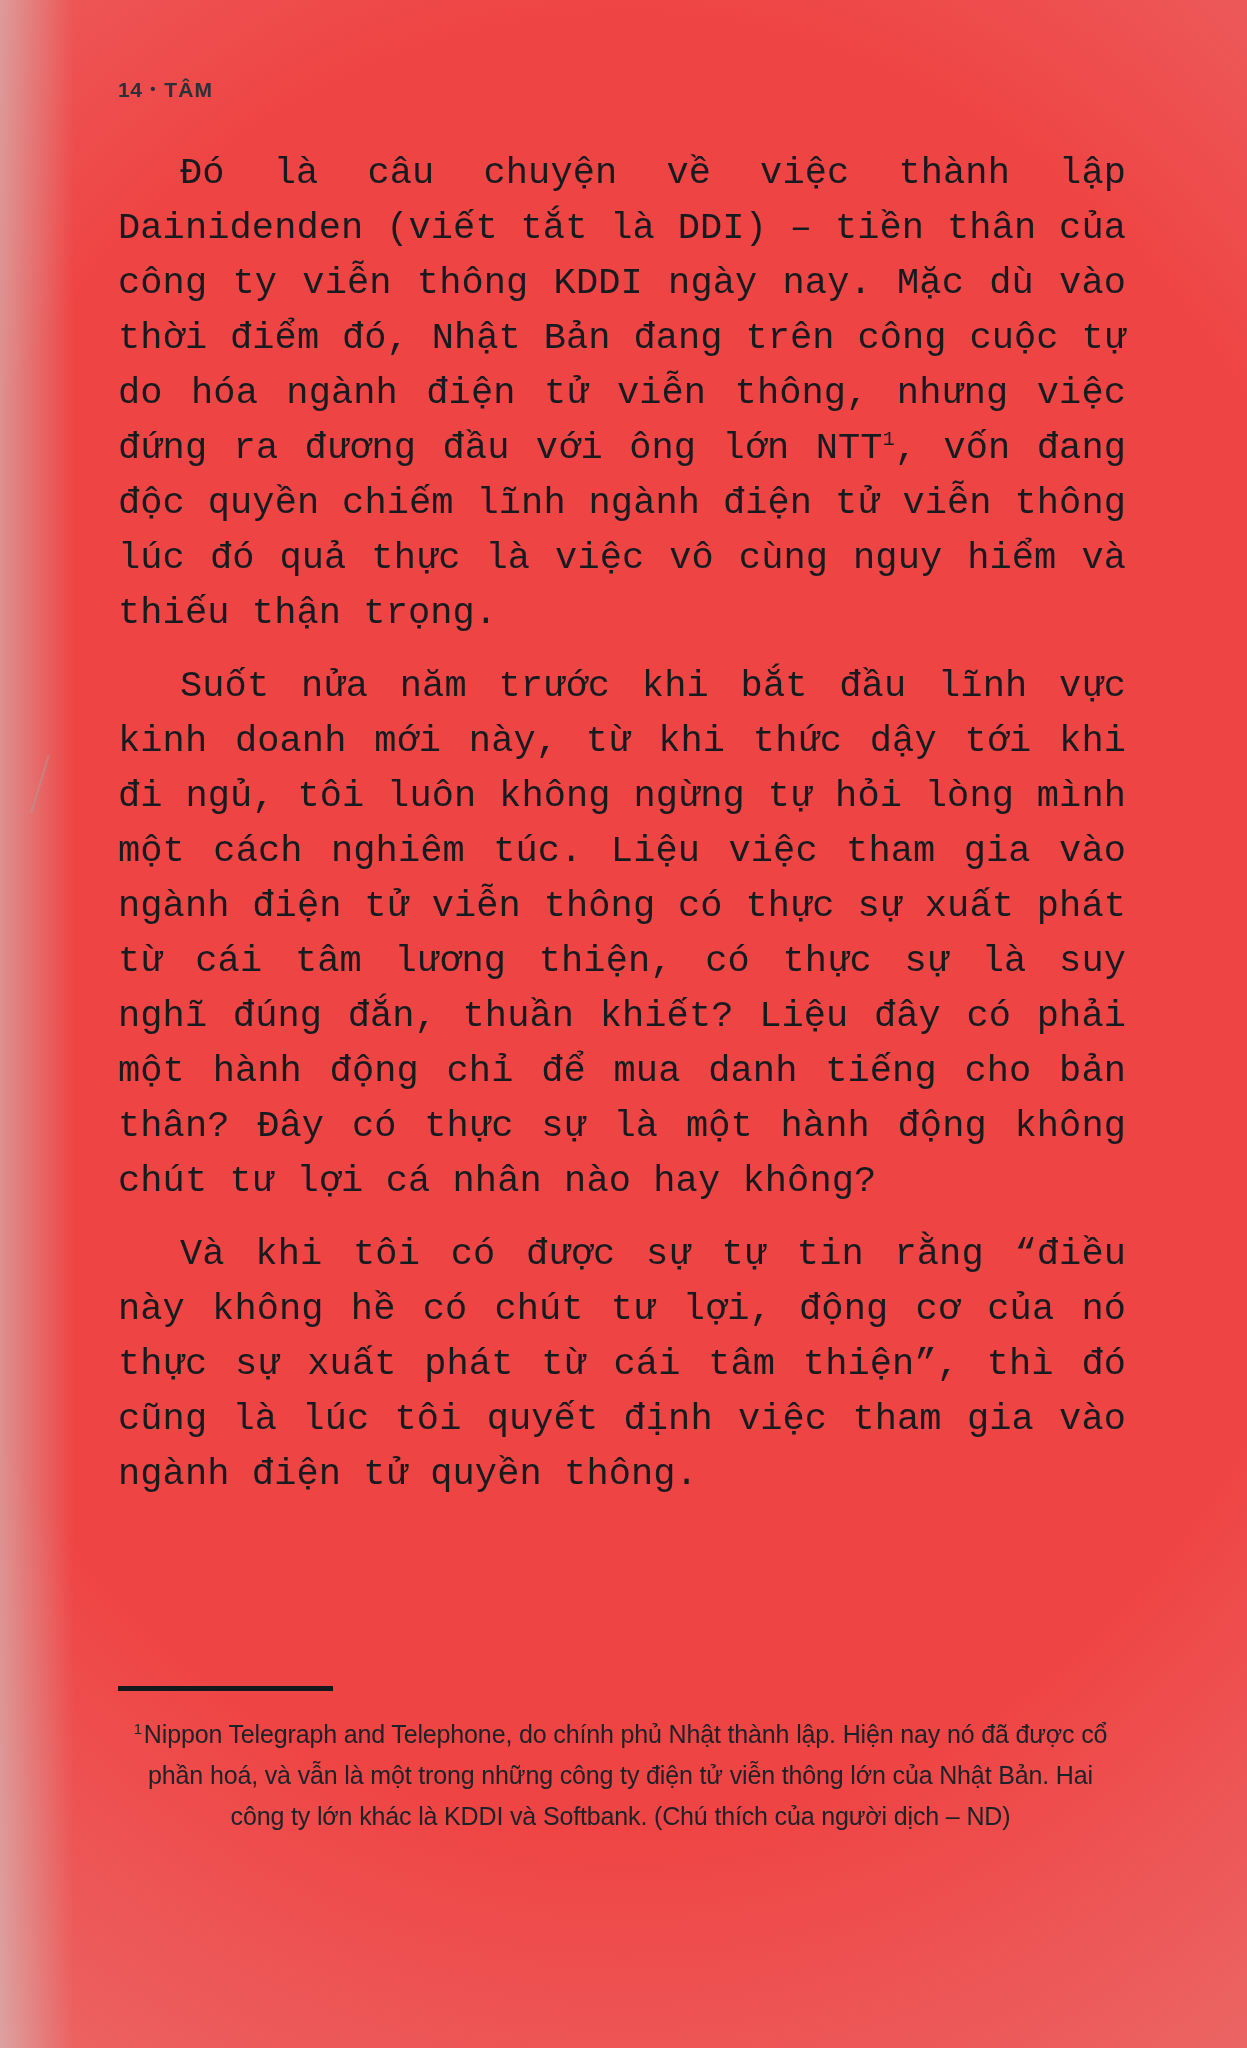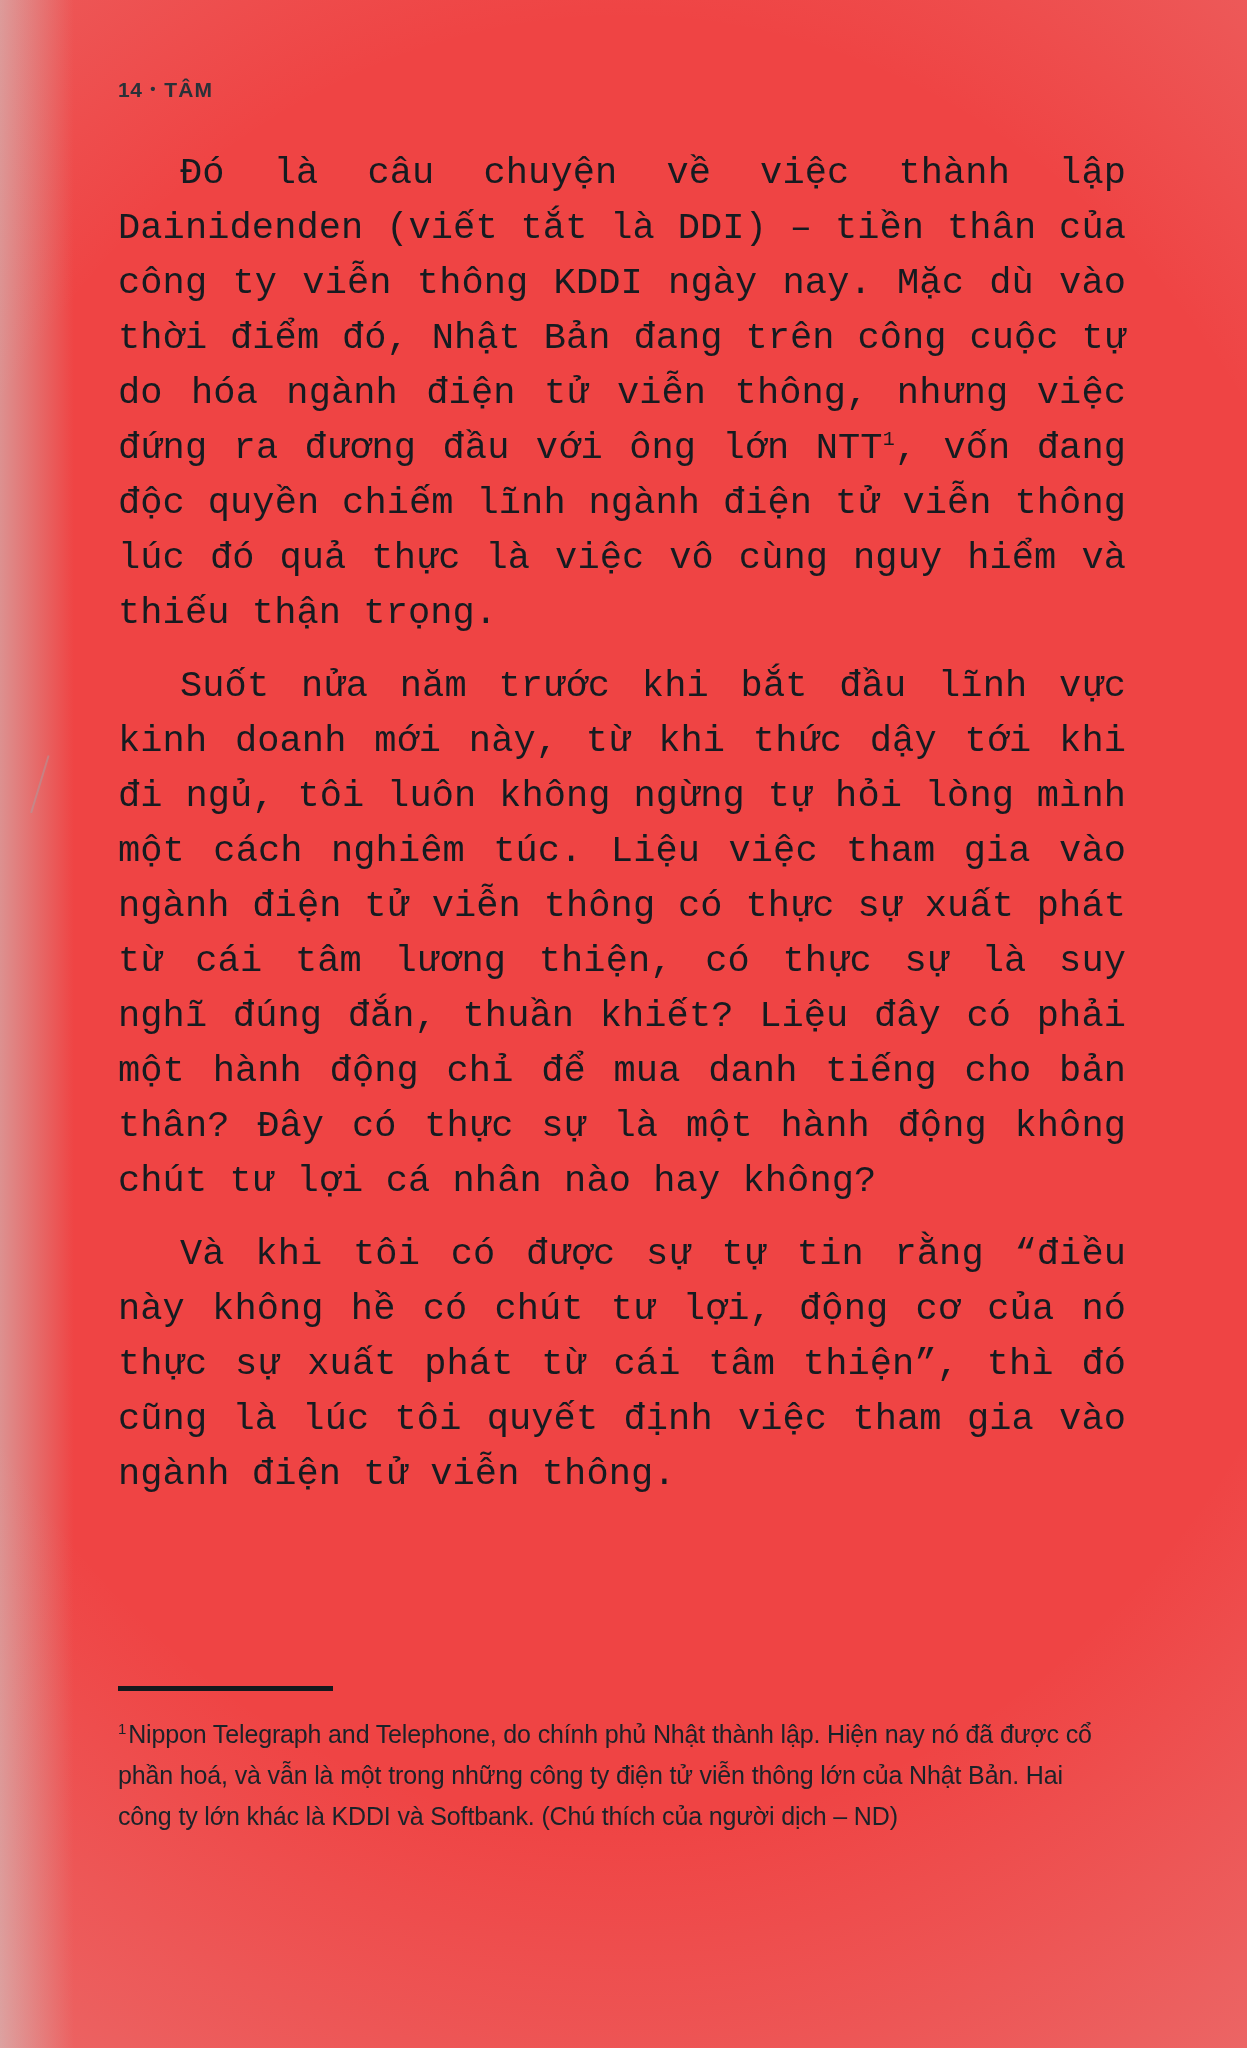--- a/index.html
+++ b/index.html
@@ -129,21 +129,21 @@
   }
 
   .footnote-text {
     font-family: "Liberation Sans", "DejaVu Sans", sans-serif;
     font-size: 25px;
     line-height: 41px;
     color: #1b2228;
     letter-spacing: -0.15px;
     width: 1005px;
     margin: 0;
-    text-align: left;
+    text-align: center;
   }
   .footnote-text sup {
     font-size: 0.6em;
     vertical-align: super;
     line-height: 0;
     margin-right: 2px;
   }
 </style>
 </head>
 <body>
@@ -159,21 +159,21 @@
     <div class="running-head">
       <span class="folio">14</span><span class="sep">•</span><span class="chapter">TÂM</span>
     </div>
 
     <div class="body-block">
 
       <p class="para"><span>Đó là câu chuyện về việc thành lập Dainidenden (viết tắt là DDI) – tiền thân của công ty viễn thông KDDI ngày nay. Mặc dù vào thời điểm đó, Nhật Bản đang trên công cuộc tự do hóa ngành điện tử viễn thông, nhưng việc đứng ra đương đầu với ông lớn NTT</span><sup>1</sup><span>, vốn đang độc quyền chiếm lĩnh ngành điện tử viễn thông lúc đó quả thực là việc vô cùng nguy hiểm và thiếu thận trọng.</span></p>
 
       <p class="para">Suốt nửa năm trước khi bắt đầu lĩnh vực kinh doanh mới này, từ khi thức dậy tới khi đi ngủ, tôi luôn không ngừng tự hỏi lòng mình một cách nghiêm túc. Liệu việc tham gia vào ngành điện tử viễn thông có thực sự xuất phát từ cái tâm lương thiện, có thực sự là suy nghĩ đúng đắn, thuần khiết? Liệu đây có phải một hành động chỉ để mua danh tiếng cho bản thân? Đây có thực sự là một hành động không chút tư lợi cá nhân nào hay không?</p>
 
-      <p class="para">Và khi tôi có được sự tự tin rằng “điều này không hề có chút tư lợi, động cơ của nó thực sự xuất phát từ cái tâm thiện”, thì đó cũng là lúc tôi quyết định việc tham gia vào ngành điện tử viễn thông.</p>
+      <p class="para">Và khi tôi có được sự tự tin rằng “điều này không hề có chút tư lợi, động cơ của nó thực sự xuất phát từ cái tâm thiện”, thì đó cũng là lúc tôi quyết định việc tham gia vào ngành điện tử quyền thông.</p>
 
     </div>
 
     <div class="footnote-zone">
       <div class="footnote-rule"></div>
       <p class="footnote-text"><sup>1</sup><span>Nippon Telegraph and Telephone, do chính phủ Nhật thành lập. Hiện nay nó đã được cổ phần hoá, và vẫn là một trong những công ty điện tử viễn thông lớn của Nhật Bản. Hai công ty lớn khác là KDDI và Softbank. (Chú thích của người dịch – ND)</span></p>
     </div>
 
   </div>
 </div>

